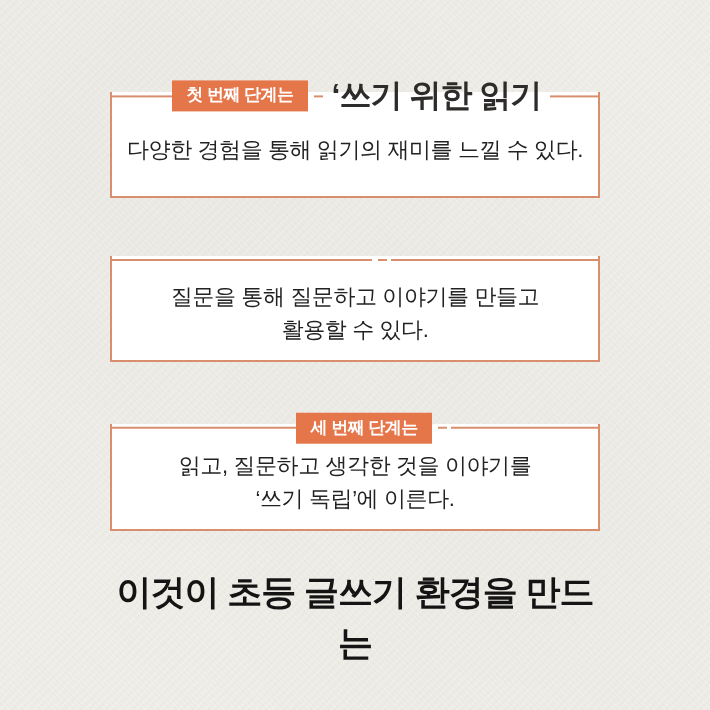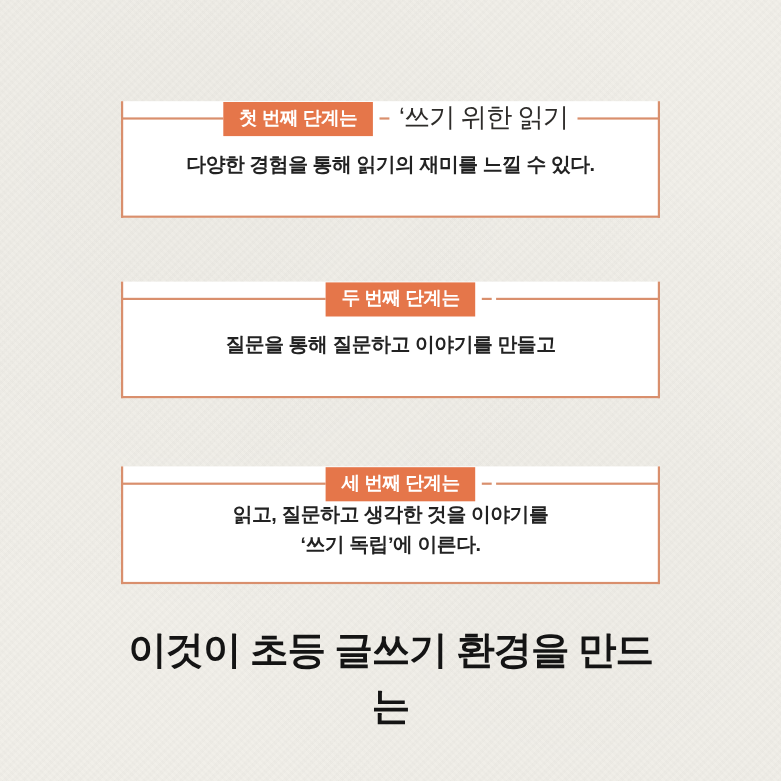--- a/index.html
+++ b/index.html
@@ -38,21 +38,21 @@
     justify-content:center;
     text-align:center;
     padding-top:16px;
     padding-bottom:6px;
   }
   .step-card.first{margin-top:92px;height:106px;}
   .step-card.second{margin-top:58px;height:106px;}
   .step-card.third{margin-top:62px;height:107px;}
   .card-header{
     position:absolute;
-    top:16px;
+    top:4px;
     left:-2px;
     right:-2px;
     display:flex;
     align-items:center;
     transform:translateY(-50%);
     white-space:nowrap;
   }
   .hline{
     height:2px;
     background:var(--line);
@@ -71,31 +71,31 @@
     color:#ffffff;
     font-size:17px;
     font-weight:700;
     letter-spacing:-0.5px;
     padding:5px 14px 6px;
     flex:0 0 auto;
     line-height:1.15;
   }
   .step-title{
     color:var(--title);
-    font-size:24px;
-    font-weight:400;
+    font-size:32px;
+    font-weight:700;
     letter-spacing:-1px;
     padding:0 9px 0 5px;
     flex:0 0 auto;
     line-height:1.1;
   }
   .step-desc{
     color:var(--body);
-    font-size:18px;
-    font-weight:700;
+    font-size:22px;
+    font-weight:400;
     letter-spacing:-0.4px;
     line-height:1.5;
   }
   .footer-text{
     margin-top:36px;
     text-align:center;
     color:var(--footer);
     font-size:35px;
     font-weight:800;
     letter-spacing:-1px;
@@ -115,25 +115,25 @@
       <span class="step-title">‘쓰기 위한 읽기</span>
       <span class="hline"></span>
     </div>
     <div class="step-desc">다양한 경험을 통해 읽기의 재미를 느낄 수 있다.</div>
     <div class="step-desc"></div>
   </div>
 
   <div class="step-card second">
     <div class="card-header">
       <span class="hline left"></span>
-      <span class="step-badge">두 번째 단계는</span>
       <span class="hdash"></span>
       <span class="hline"></span>
     </div>
     <div class="step-desc">질문을 통해 질문하고 이야기를 만들고</div>
+    <div class="step-desc">활용할 수 있다.</div>
   </div>
 
   <div class="step-card third">
     <div class="card-header">
       <span class="hline left"></span>
       <span class="step-badge">세 번째 단계는</span>
       <span class="hdash"></span>
       <span class="hline"></span>
     </div>
     <div class="step-desc">읽고, 질문하고 생각한 것을 이야기를</div>

